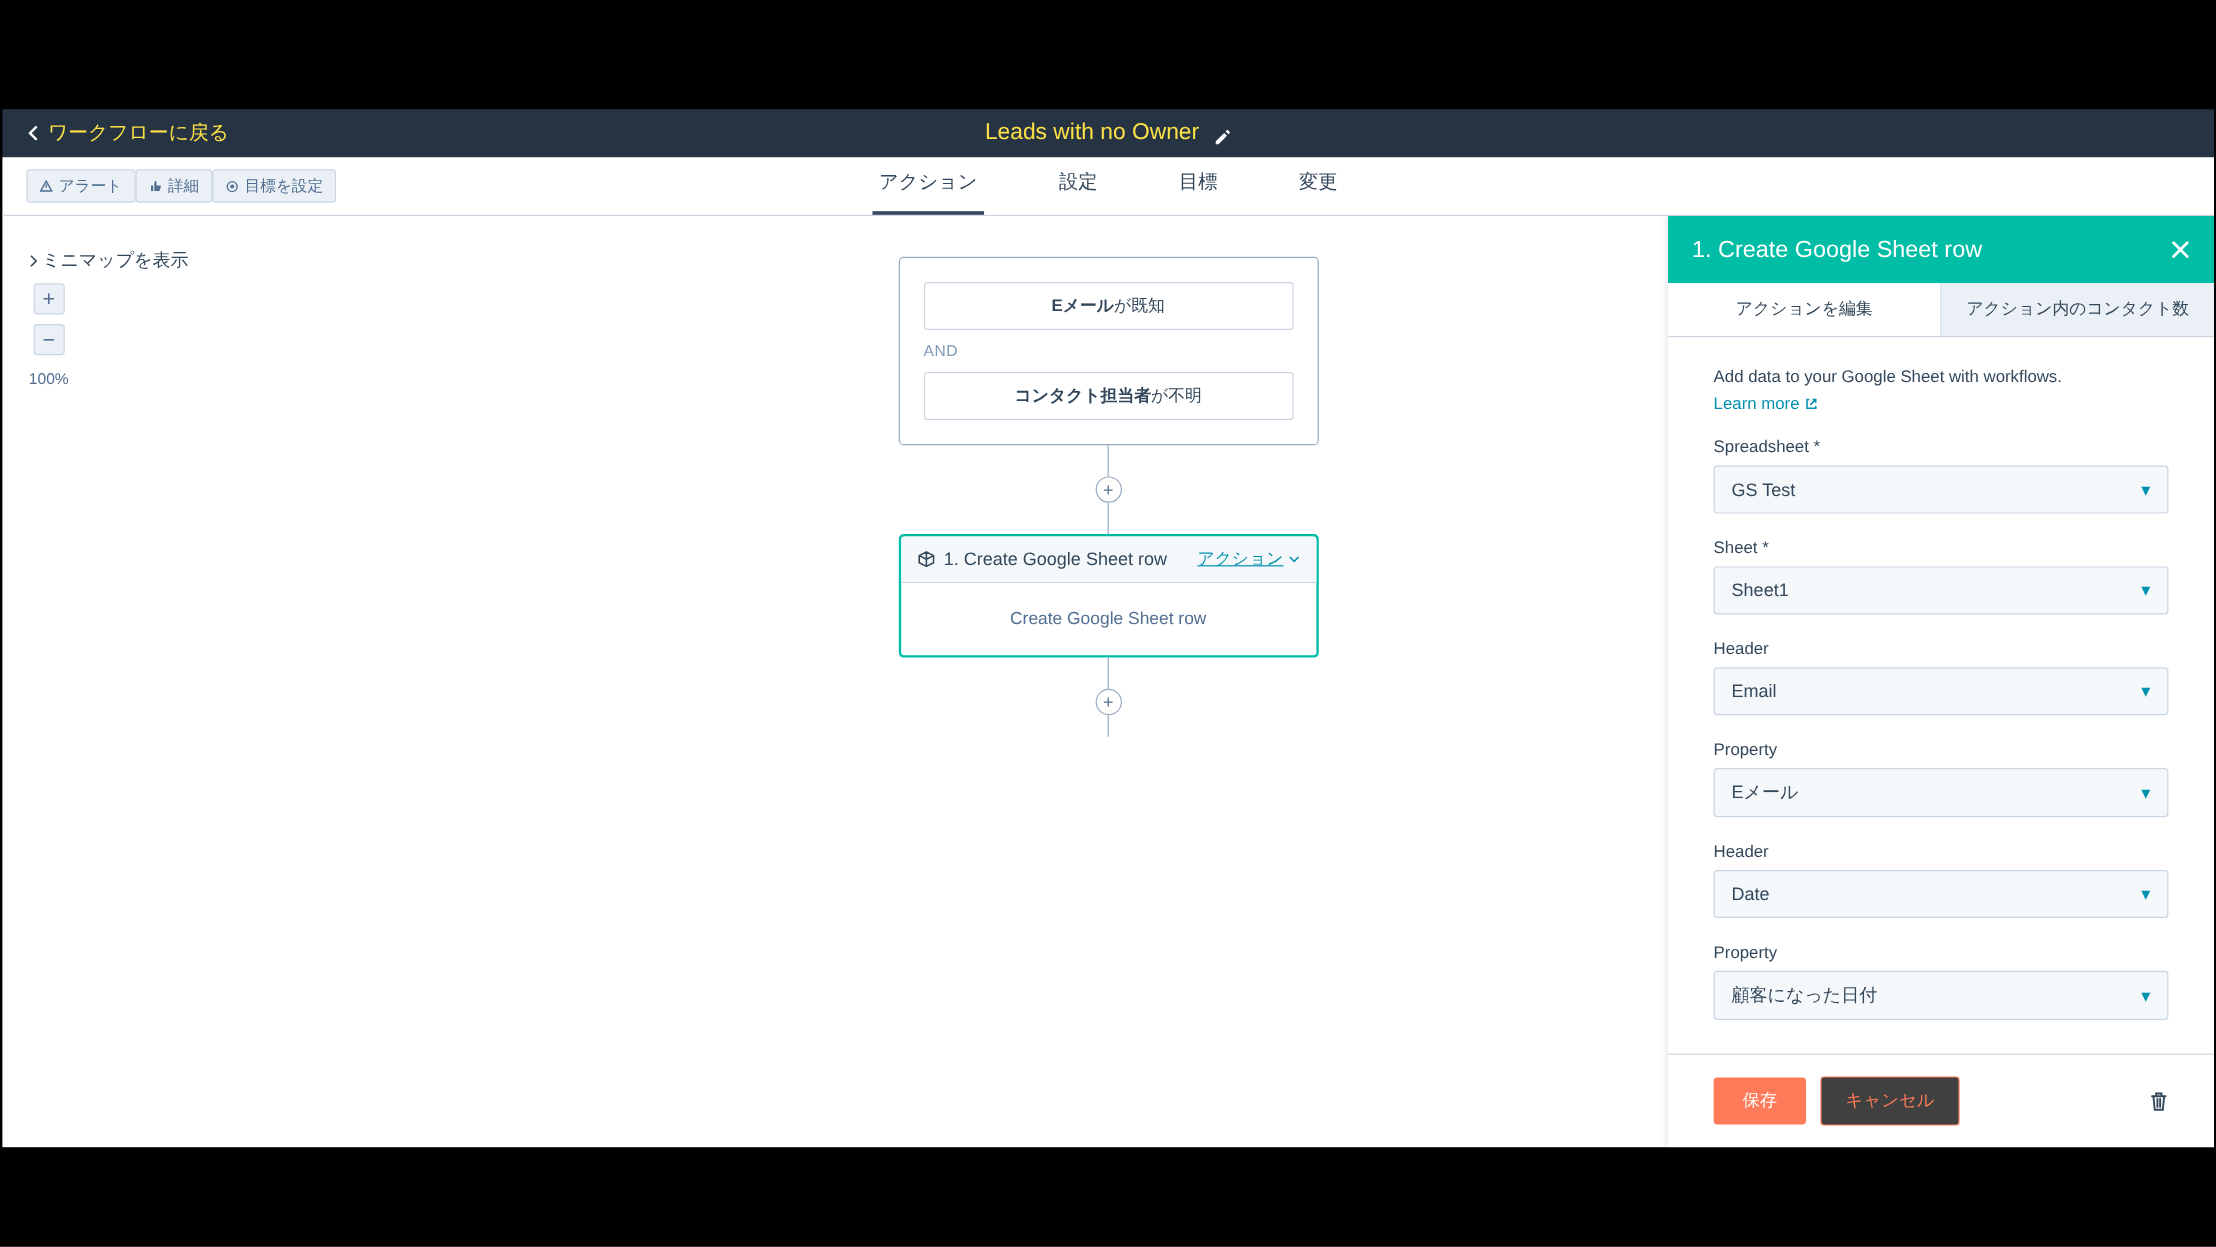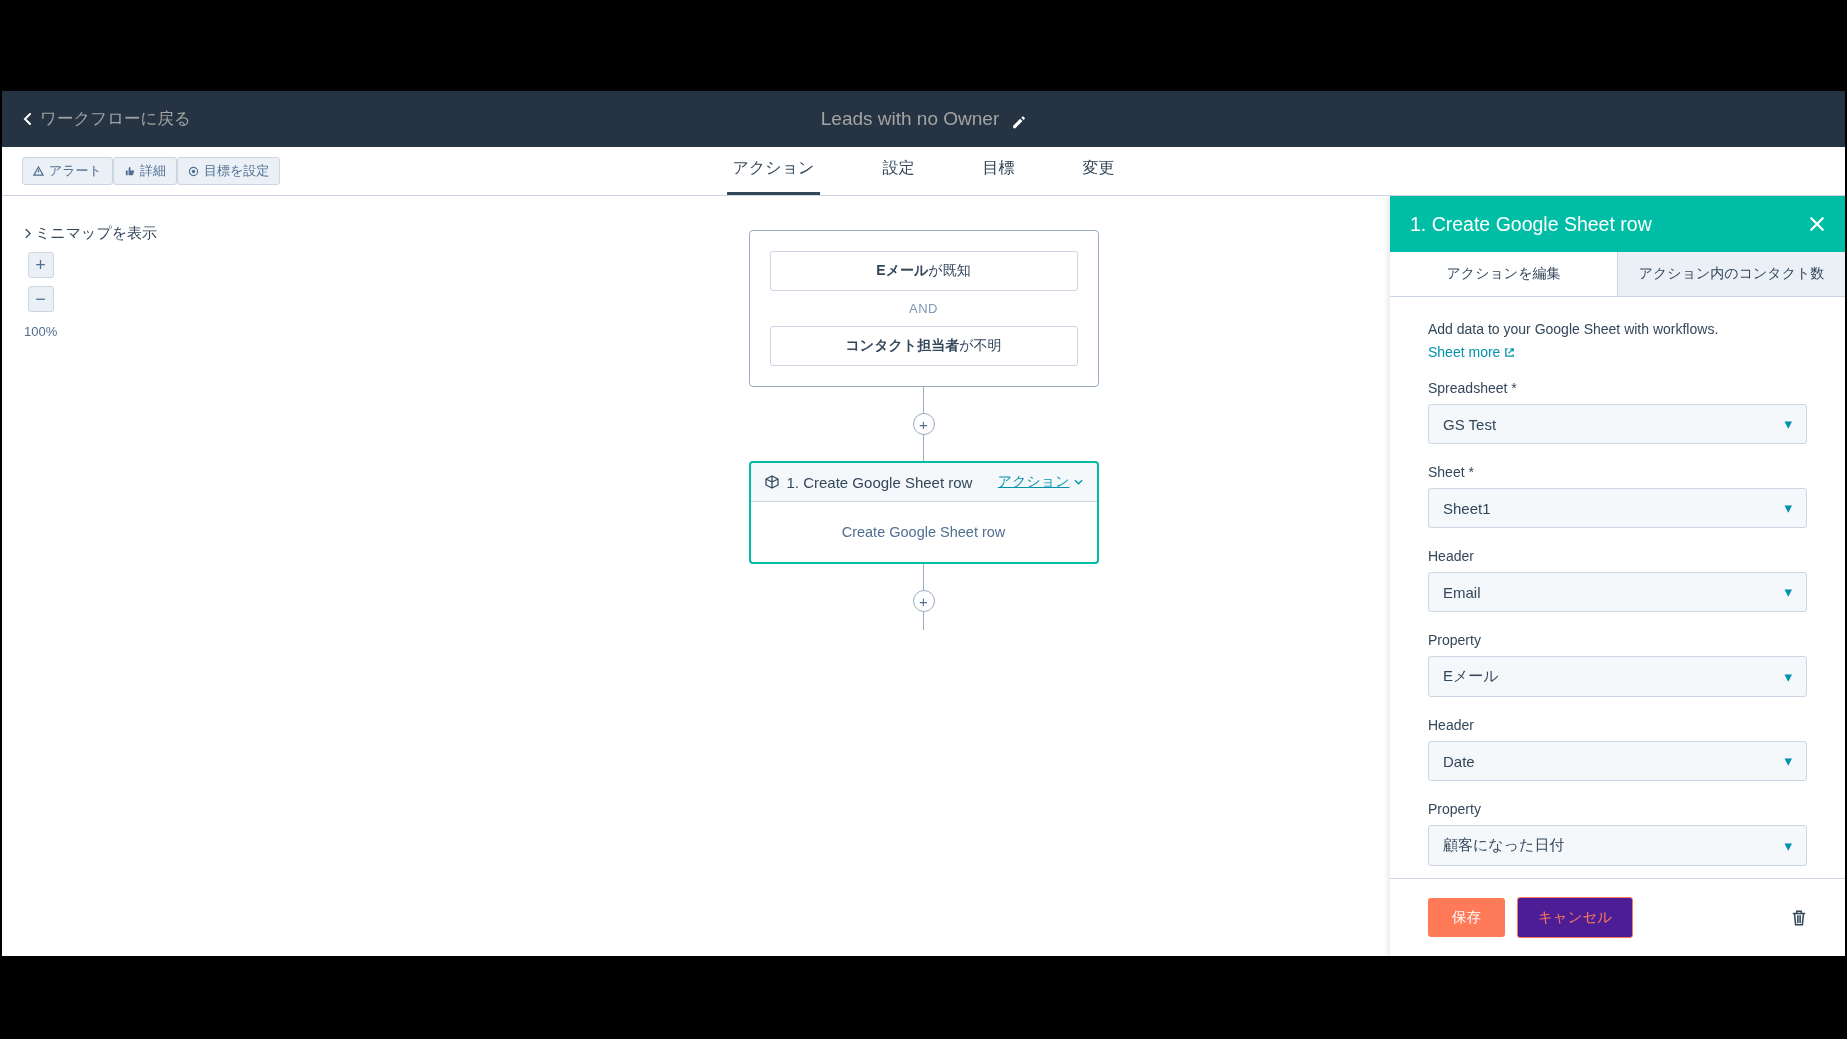--- a/index.html
+++ b/index.html
@@ -1,38 +1,38 @@
 <!DOCTYPE html>
 <html><head>
 <meta charset="utf-8">
 <style>
   * { box-sizing: border-box; margin: 0; padding: 0; }
   body { font-family: -apple-system, BlinkMacSystemFont, "Segoe UI", Helvetica, Arial, sans-serif; background: #000; width: 1847px; height: 1039px; overflow: hidden; font-size: 14px; color: #33475b; }
   .app-shell { position: absolute; top: 91px; left: 2px; right: 2px; bottom: 83px; background: #000; display: flex; flex-direction: column; }
-  .topbar { height: 56px; background: #253342; display: flex; align-items: center; padding: 0 20px; position: relative; color: #a3a3a3; }
+  .topbar { height: 40px; background: #253342; display: flex; align-items: center; padding: 0 20px; position: relative; color: #fde047; }
   .back-link { display: flex; align-items: center; gap: 6px; cursor: pointer; font-size: 16.5px; }
   .back-link svg { width: 12px; height: 12px; }
   .title-wrap { position: absolute; left: 50%; transform: translateX(-50%); display: flex; align-items: flex-end; gap: 12px; font-size: 19px; font-weight: 500; }
   .edit-icon { cursor: pointer; }
   .subbar { height: 49px; background: #fff; border-bottom: 1px solid #cbd6e2; display: flex; align-items: center; padding: 0 20px; position: relative; }
   .toolbar-buttons { display: flex; gap: 0; }
   .pill { background: #eaf0f6; border: 1px solid #cbd6e2; border-radius: 3px; padding: 4px 10px; font-size: 13px; color: #506e91; display: flex; align-items: center; gap: 5px; cursor: pointer; }
   .pill svg, .pill .glyph { width: 11px; height: 11px; }
   .center-tabs { position: absolute; left: 50%; transform: translateX(-50%); bottom: 0; display: flex; gap: 56px; }
   .tabnav-item { padding: 14px 6px 13px; font-size: 16px; color: #33475b; cursor: pointer; border-bottom: 3px solid transparent; }
   .tabnav-item.active { border-bottom-color: #33475b; font-weight: 500; }
   .canvas-area { flex: 1; background: #fff; position: relative; overflow: hidden; }
   .minimap-toggle { position: absolute; top: 28px; left: 22px; font-size: 15px; color: #33475b; cursor: pointer; display: flex; align-items: center; gap: 4px; }
   .zoom-controls { position: absolute; top: 56px; left: 22px; display: flex; flex-direction: column; gap: 8px; align-items: center; }
   .zoom-btn { width: 26px; height: 26px; border: 1px solid #cbd6e2; background: #eaf0f6; border-radius: 3px; display: flex; align-items: center; justify-content: center; font-size: 18px; color: #506e91; cursor: pointer; }
   .zoom-label { font-size: 13px; color: #506e91; margin-top: 4px; }
   .flow { position: absolute; left: 50%; top: 34px; transform: translateX(-50%); width: 350px; display: flex; flex-direction: column; align-items: center; }
   .trigger-card { width: 100%; border: 1px solid #99acc2; border-radius: 4px; background: #fff; }
   .card-header { background: #f5f8fa; padding: 10px 14px; border-bottom: 1px solid #cbd6e2; display: flex; align-items: center; gap: 8px; border-radius: 4px 4px 0 0; font-size: 15px; }
-  .card-body { padding: 20px; display: flex; flex-direction: column; gap: 10px; align-items: center; }
+  .card-body { padding: 20px; display: flex; flex-direction: column; gap: 10px; }
   .cond-pill { border: 1px solid #cbd6e2; border-radius: 3px; padding: 10px 14px; width: 100%; text-align: center; font-size: 14px; }
   .cond-pill b { font-weight: 700; }
   .and-label { font-size: 13px; color: #7c98b6; letter-spacing: 0.5px; }
   .connector { width: 1px; height: 26px; background: #99acc2; }
   .plus-node { width: 22px; height: 22px; border: 1px solid #99acc2; border-radius: 50%; background: #fff; display: flex; align-items: center; justify-content: center; font-size: 15px; color: #506e91; cursor: pointer; }
   .action-card { width: 100%; border: 2px solid #00bda5; border-radius: 4px; background: #fff; }
   .action-card .card-header { display: flex; justify-content: space-between; align-items: center; }
   .action-card .card-header .left { display: flex; align-items: center; gap: 8px; }
   .action-link { color: #0091ae; text-decoration: underline; cursor: pointer; display: flex; align-items: center; gap: 4px; font-size: 14px; }
   .action-body { padding: 22px 14px; text-align: center; font-size: 14.5px; color: #506e91; }
@@ -50,21 +50,21 @@
   .panel-tab:last-child { border-right: none; }
   .panel-body { flex: 1; padding: 22px 38px 10px; overflow-y: auto; }
   .help-text { font-size: 14px; color: #33475b; line-height: 1.5; }
   .learn-link { color: #0091ae; font-size: 14px; display: inline-flex; align-items: center; gap: 4px; margin-top: 4px; cursor: pointer; text-decoration: none; }
   .form-group { margin-top: 20px; }
   .form-label { font-size: 14px; font-weight: 400; color: #33475b; margin-bottom: 8px; display: block; }
   .select-box { width: 100%; background: #f5f8fa; border: 1px solid #cbd6e2; border-radius: 3px; padding: 10px 14px; font-size: 15px; color: #33475b; display: flex; justify-content: space-between; align-items: center; cursor: pointer; }
   .select-box .caret { color: #0091ae; }
   .panel-footer { border-top: 1px solid #cbd6e2; padding: 18px 38px; display: flex; align-items: center; gap: 12px; }
   .btn-primary { background: #ff7a59; color: #fff; border: none; border-radius: 3px; padding: 10px 24px; font-size: 14.5px; cursor: pointer; }
-  .btn-secondary { background: #4c1d95; color: #ff7a59; border: 1px solid #ff7a59; border-radius: 3px; padding: 10px 20px; font-size: 14.5px; cursor: pointer; text-align: right; }
+  .btn-secondary { background: #404040; color: #ff7a59; border: 1px solid #ff7a59; border-radius: 3px; padding: 10px 20px; font-size: 14.5px; cursor: pointer; text-align: right; }
   .trash { margin-left: auto; cursor: pointer; color: #33475b; }
   svg { display: block; }
 </style>
 </head>
 <body>
 
 <div class="app-shell">
 
   <div class="topbar">
     <div class="back-link">
@@ -189,21 +189,21 @@
         </span>
       </div>
       <div class="panel-tabs">
         <div class="panel-tab active">アクションを編集</div>
         <div class="panel-tab">アクション内のコンタクト数</div>
       </div>
       <div class="panel-body">
         <div>
           <div class="help-text">Add data to your Google Sheet with workflows.</div>
           <a class="learn-link">
-            <span>Sheet more</span>
+            <span>Learn more</span>
             <svg viewBox="0 0 12 12" width="11" height="11">
                 <path d="M4 2H2v8h8V8M7 2h3v3M10 2L5 7" stroke="#0091ae" stroke-width="1.4" fill="none"></path>
               </svg>
           </a>
         </div>
 
         <div class="form-group">
           <label class="form-label">Spreadsheet *</label>
           <div class="select-box">
             <span>GS Test</span>

